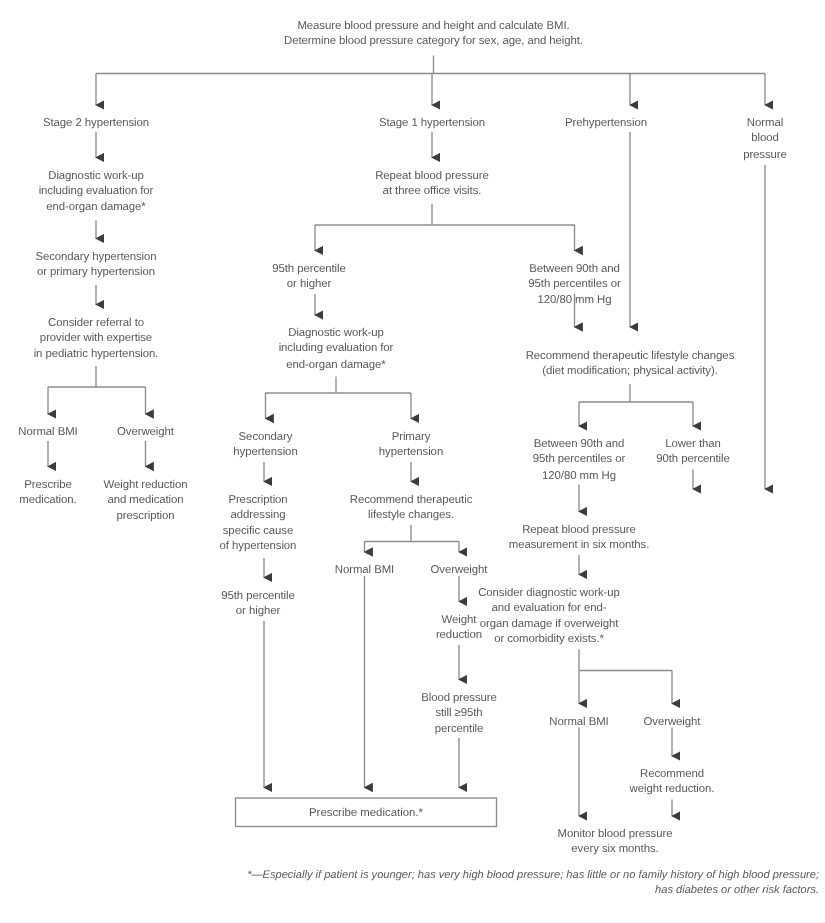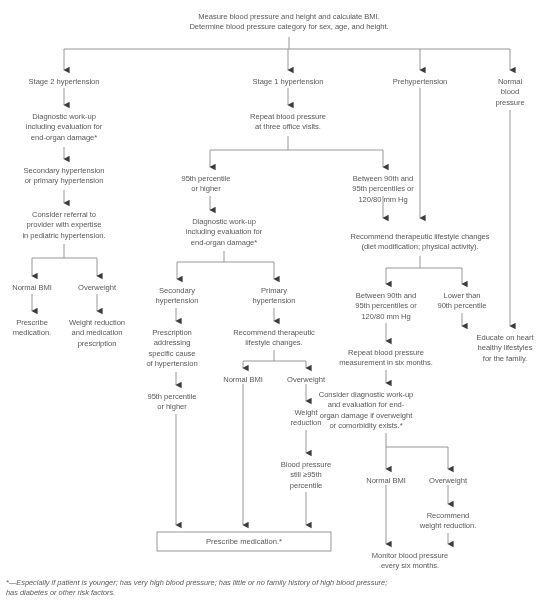--- a/index.html
+++ b/index.html
@@ -43,21 +43,21 @@
     position: absolute;
     left: 6px;
     top: 578px;
     width: 540px;
     font-family: "Liberation Sans", sans-serif;
     font-style: italic;
     font-size: 7.4px;
     line-height: 10.2px;
     color: #58595b;
     white-space: pre-line;
-    text-align: left;
+    text-align: right;
   }
   .box-label {
     position: absolute;
     font-family: "Liberation Sans", sans-serif;
     font-size: 7.6px;
     color: #58595b;
     text-align: center;
     transform: translateX(-50%);
   }
 </style>
@@ -188,34 +188,31 @@
   <div class="node-text" style="left:172px; top:392px; width:84px;">95th percentile
 or higher</div>
   <div class="node-text" style="left:243px; top:375px; width:64px;">Normal BMI</div>
   <div class="node-text" style="left:306px; top:375px; width:64px;">Overweight</div>
   <div class="node-text" style="left:306px; top:408px; width:62px;">Weight
 reduction</div>
   <div class="node-text" style="left:306px; top:460px; width:80px;">Blood pressure
 still ≥95th
 percentile</div>
 
-  <div class="node-text" style="left:420px; top:77px;  width:100px;text-align:center;">Prehypertension</div>
+  <div class="node-text" style="left:404px; top:77px;  width:100px;text-align:center;">Prehypertension</div>
   <div class="node-text" style="left:510px; top:77px;  width:60px;">Normal
 blood
 pressure</div>
   <div class="node-text" style="left:420px; top:232px; width:200px;">Recommend therapeutic lifestyle changes
 (diet modification; physical activity).</div>
   <div class="node-text" style="left:386px; top:291px; width:98px;">Between 90th and
 95th percentiles or
 120/80 mm Hg</div>
   <div class="node-text" style="left:462px; top:291px; width:80px;">Lower than
 90th percentile</div>
-  <div class="node-text" style="left:505px; top:333px; width:88px;">Educate on heart
-healthy lifestyles
-for the family.</div>
   <div class="node-text" style="left:386px; top:348px; width:140px;">Repeat blood pressure
 measurement in six months.</div>
   <div class="node-text" style="left:366px; top:390px; width:144px;">Consider diagnostic work-up
 and evaluation for end-
 organ damage if overweight
 or comorbidity exists.*</div>
   <div class="node-text" style="left:386px; top:476px; width:64px;">Normal BMI</div>
   <div class="node-text" style="left:448px; top:476px; width:64px;">Overweight</div>
   <div class="node-text" style="left:448px; top:511px; width:92px;">Recommend
 weight reduction.</div>

